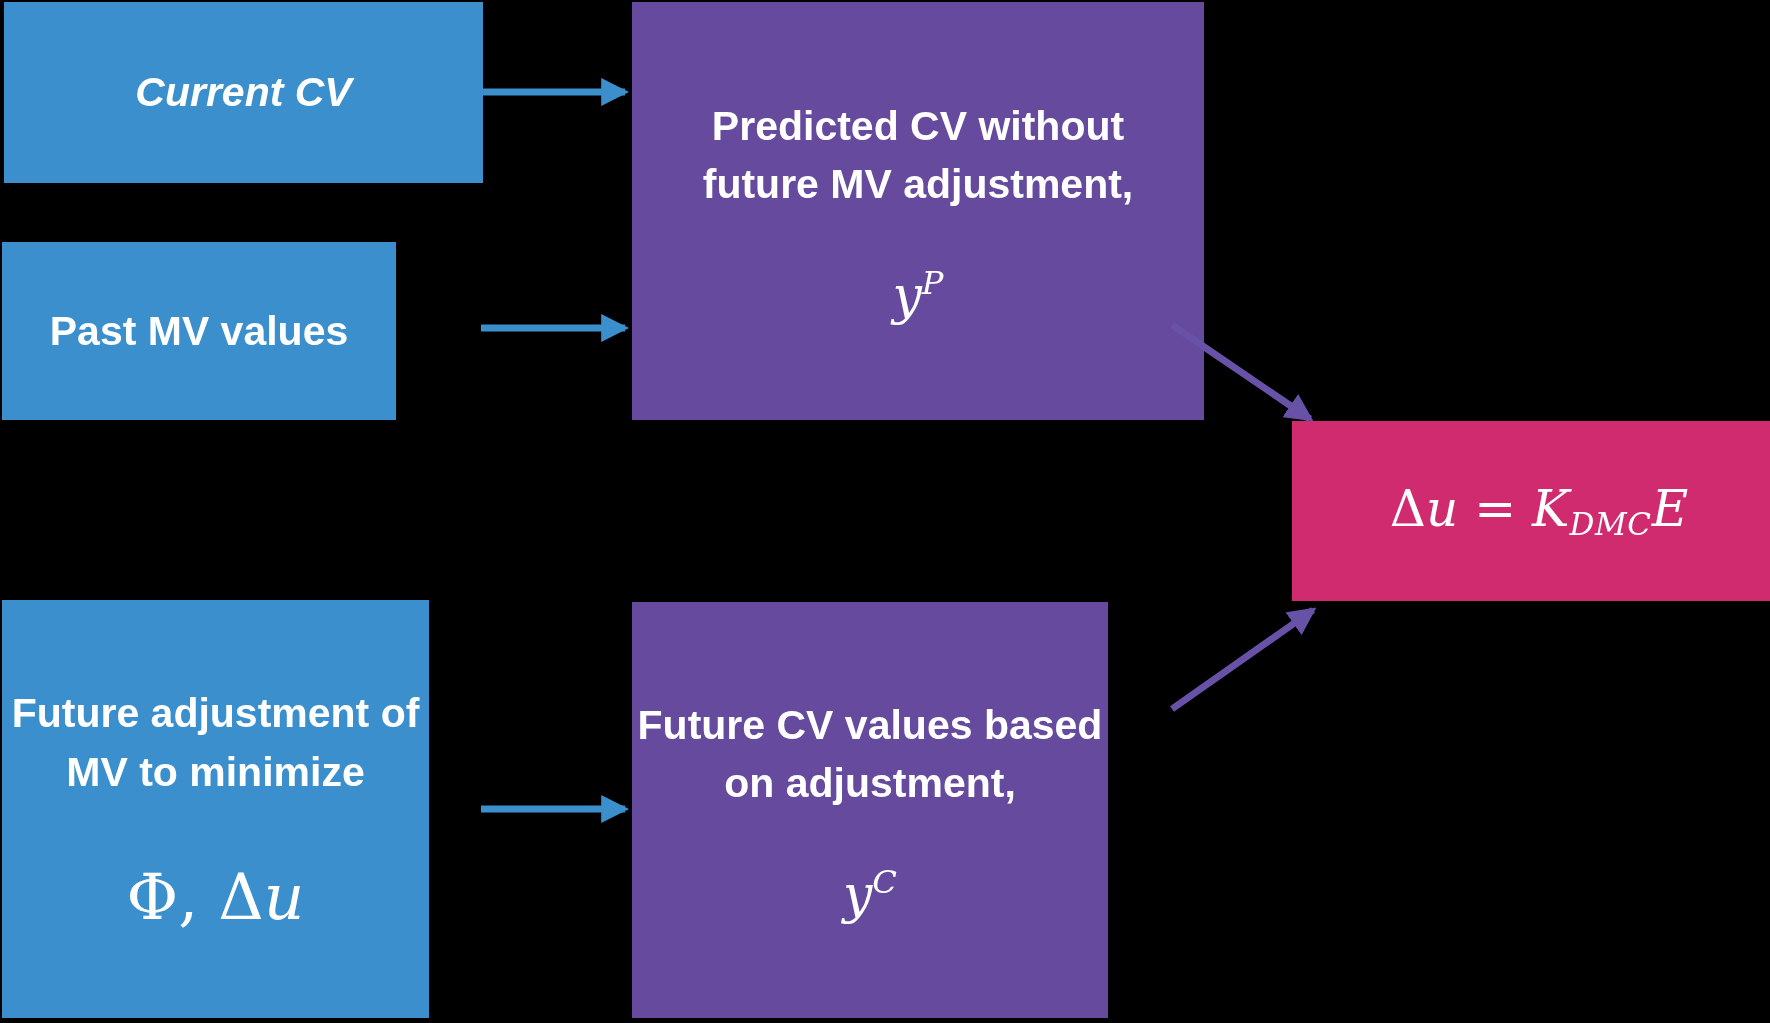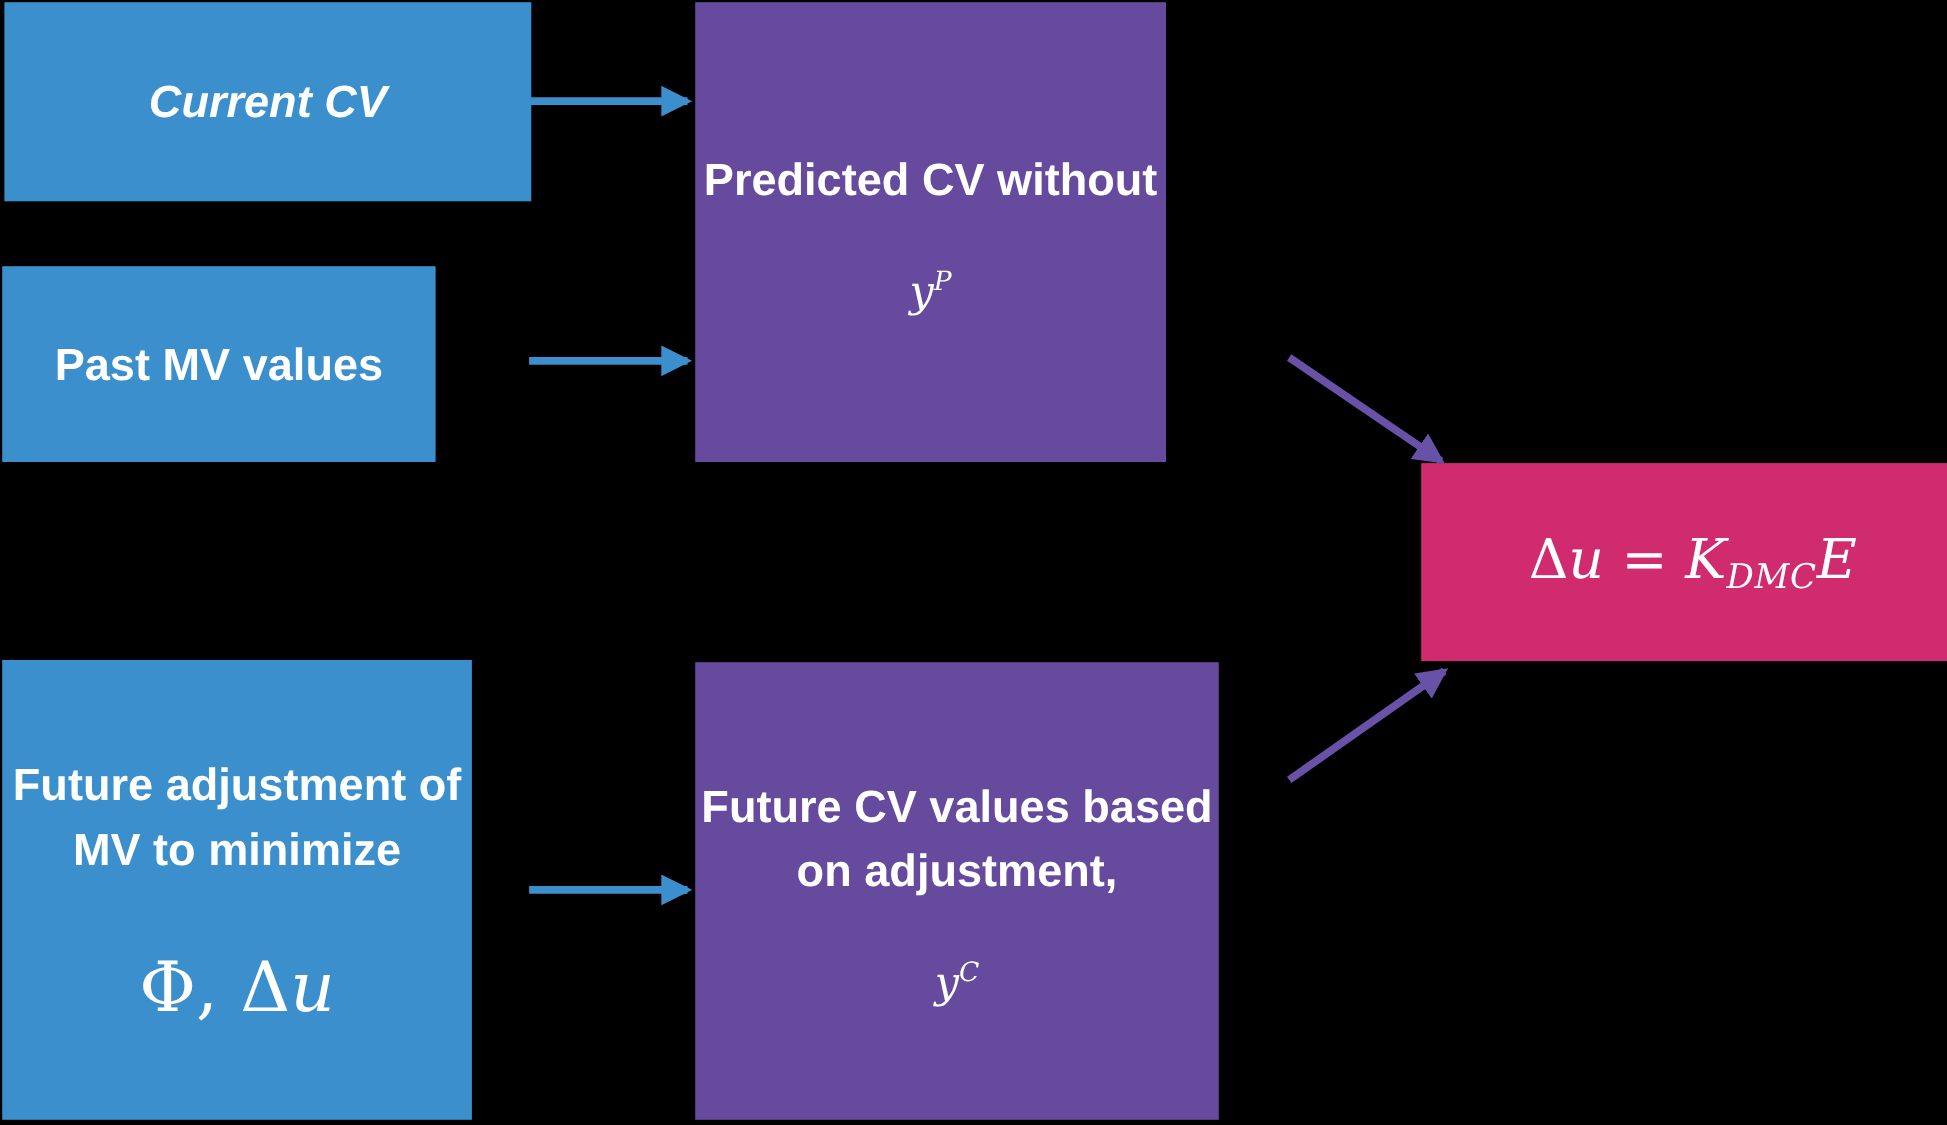--- a/index.html
+++ b/index.html
@@ -49,27 +49,27 @@
   .math .it { font-style: italic; }
   .math .up { font-style: normal; }
   .msup { font-size: 0.62em; font-style: italic; vertical-align: 0.6em; }
   .msub { font-size: 0.62em; font-style: italic; vertical-align: -0.3em; letter-spacing: 0.02em; }
   .eq { margin: 0 0.32em; font-style: normal; }
 
   
   #box-current    { left: 4px;    top: 2px;   width: 479px; height: 181px; font-style: italic; }
   #box-past       { left: 2px;    top: 242px; width: 394px; height: 178px; }
   #box-future-adj { left: 2px;    top: 600px; width: 427px; height: 418px; }
-  #box-predicted  { left: 632px;  top: 2px;   width: 428px; height: 418px; }
+  #box-predicted  { left: 632px;  top: 2px;   width: 572px; height: 418px; }
   #box-future-cv  { left: 632px;  top: 602px; width: 476px; height: 416px; }
   #box-result     { left: 1292px; top: 421px; width: 478px; height: 180px; }
 
   #box-future-adj .math { font-size: 63px; margin-top: 60px; }
   #box-predicted .math,
-  #box-future-cv .math  { font-size: 39px; margin-top: 50px; text-align: right; }
+  #box-future-cv .math  { font-size: 52px; margin-top: 50px; text-align: right; }
   #box-result .math     { font-size: 50px; margin-left: 16px; }
 
   .arrow-layer {
     position: absolute;
     left: 0; top: 0;
     width: 1770px; height: 1023px;
     pointer-events: none;
   }
 </style>
 </head>
@@ -86,20 +86,21 @@
   </div>
 
   <div class="box input" id="box-future-adj">
     <div class="label">Future adjustment of</div>
     <div class="label">MV to minimize</div>
     <div class="math"><span class="up">Φ, Δ</span><span class="it">u</span></div>
   </div>
 
   <div class="box process" id="box-predicted">
     <div class="label">Predicted CV without</div>
+    <div class="label">future MV adjustment,</div>
     <div class="math"><span class="it">y</span><span class="msup">P</span></div>
   </div>
 
   <div class="box process" id="box-future-cv">
     <div class="label">Future CV values based</div>
     <div class="label">on adjustment,</div>
     <div class="math"><span class="it">y</span><span class="msup">C</span></div>
   </div>
 
   <div class="box result" id="box-result">

